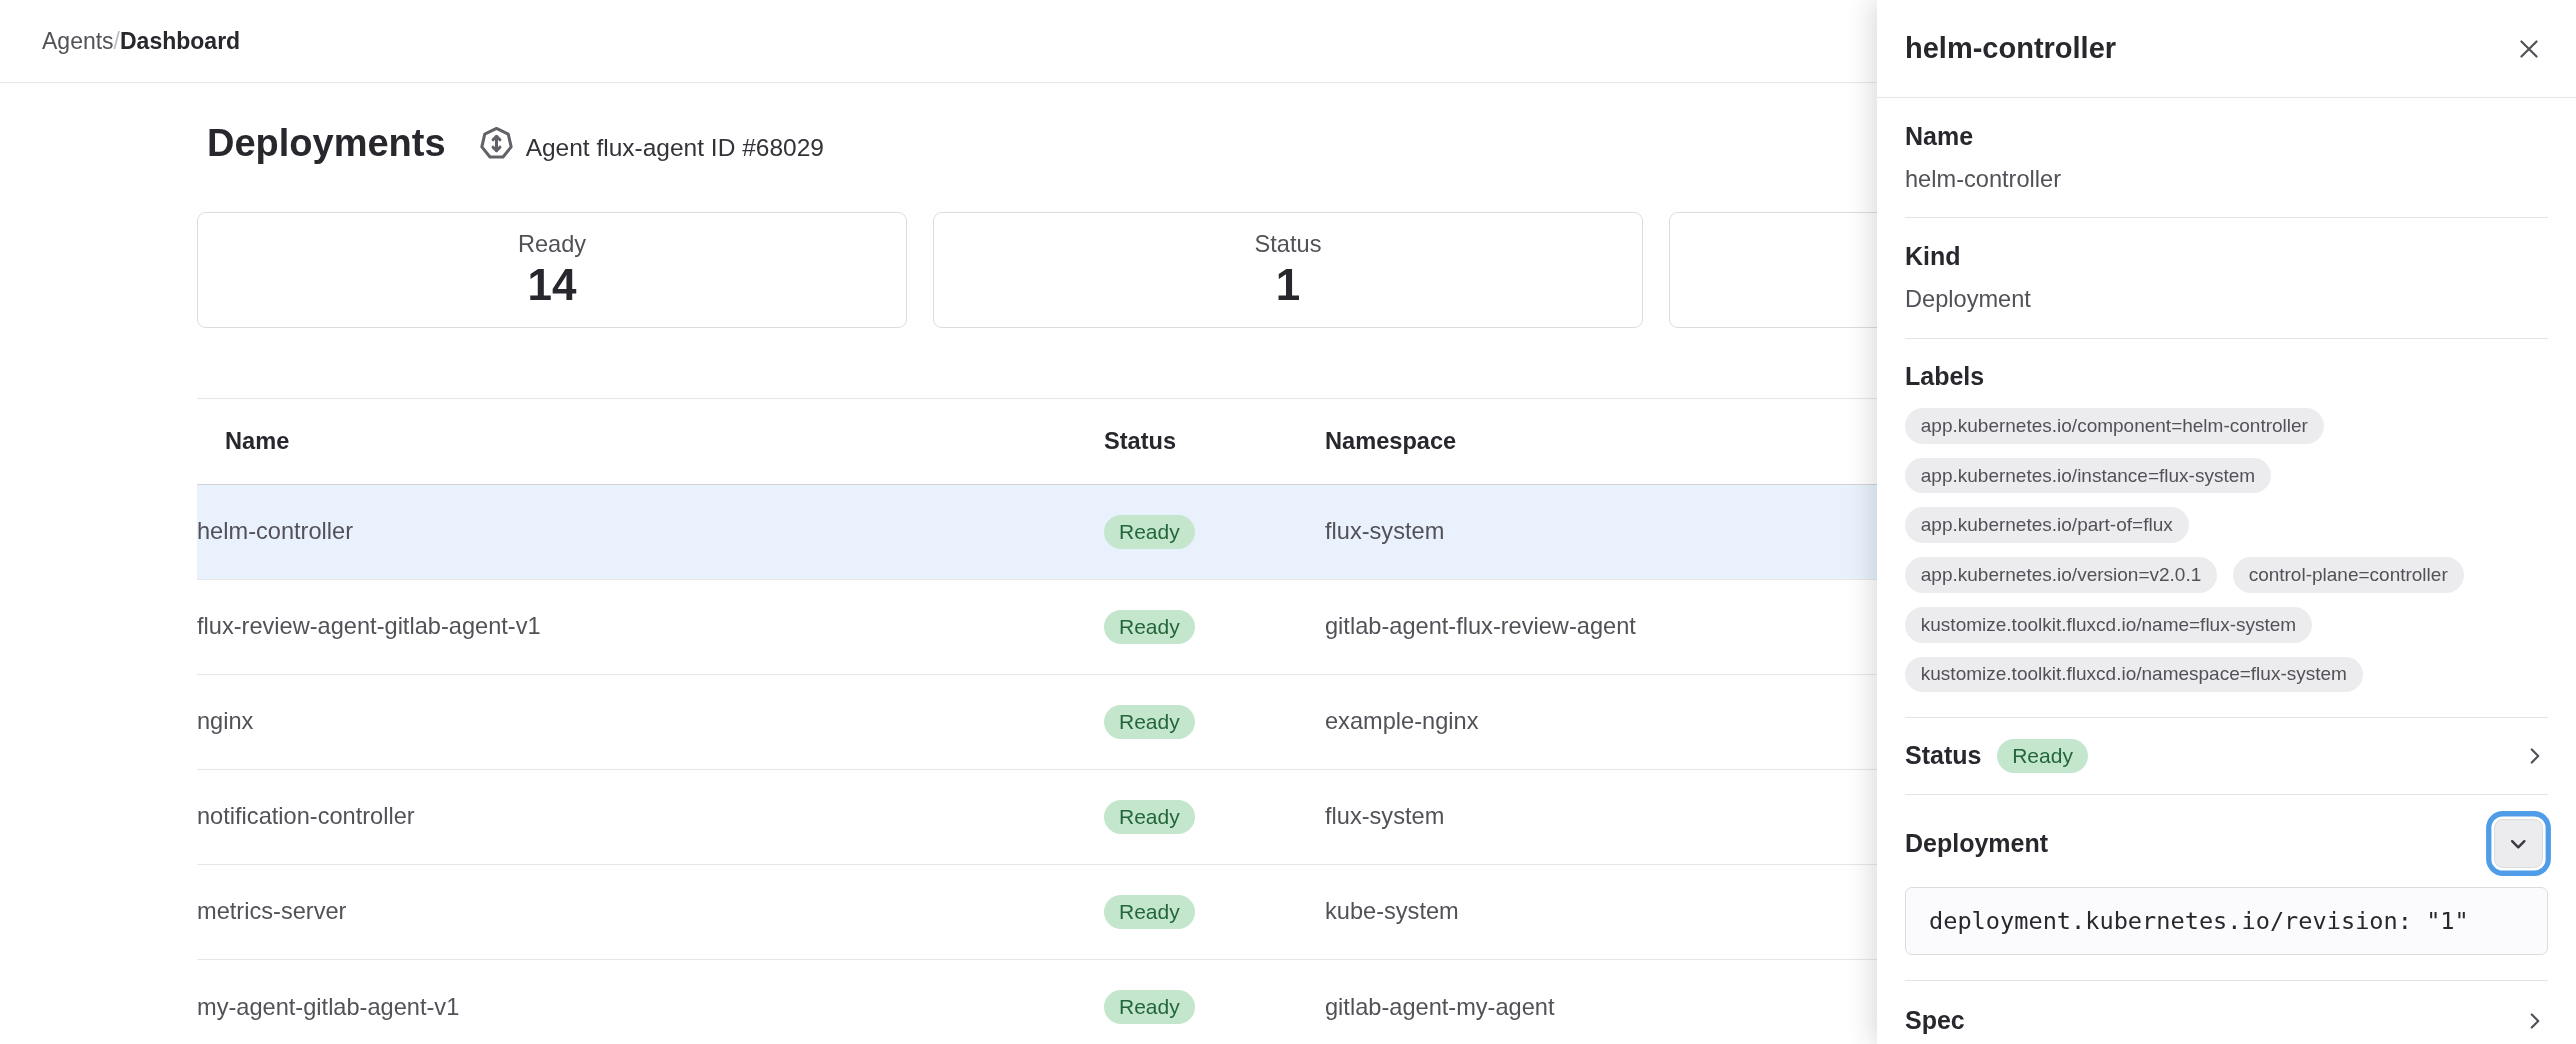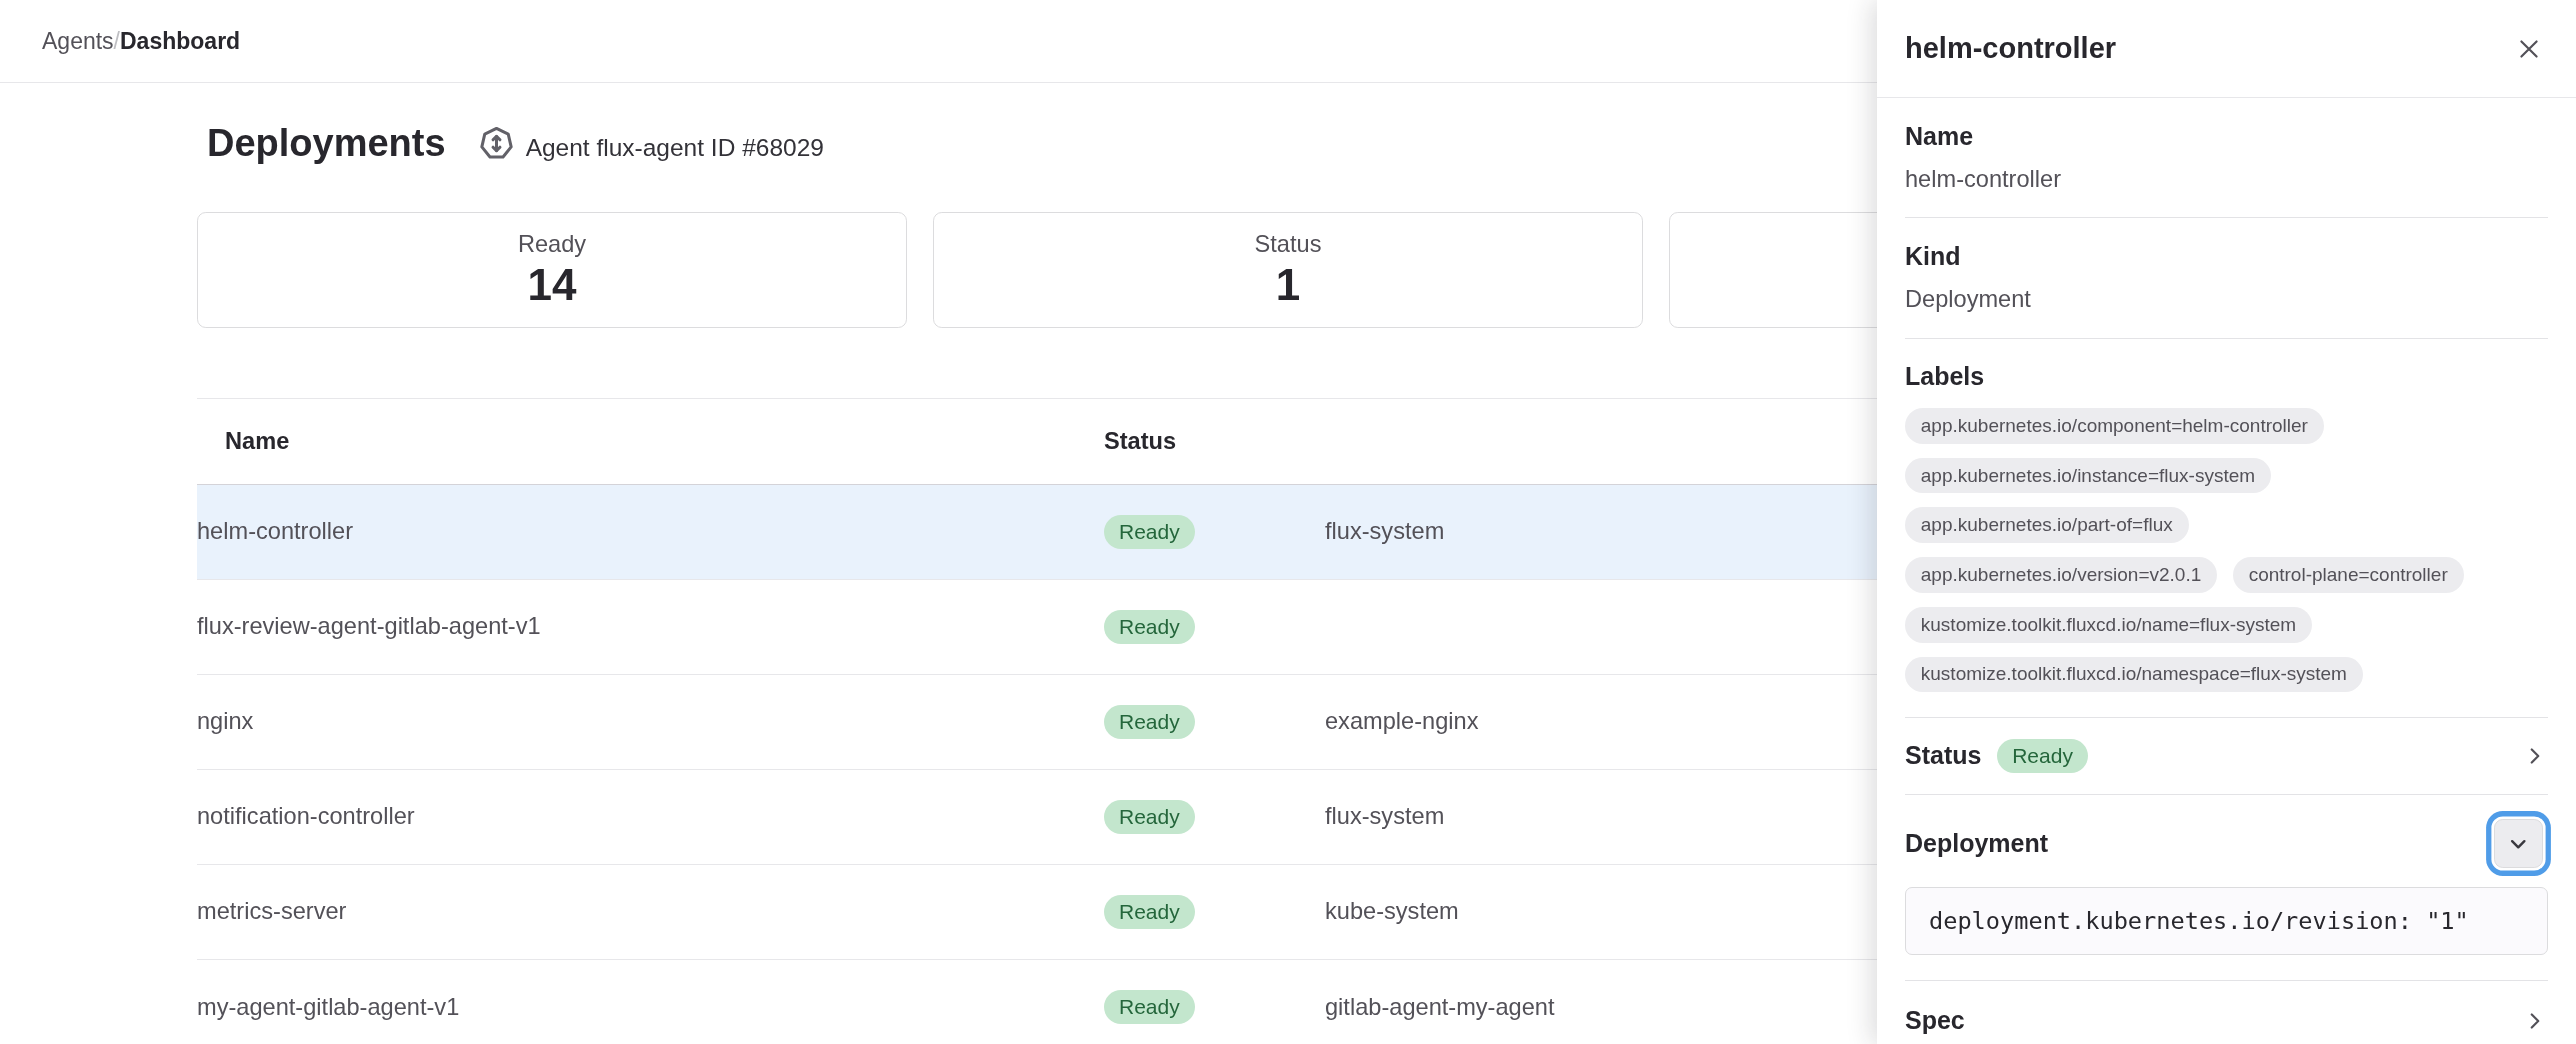--- a/index.html
+++ b/index.html
@@ -121,30 +121,32 @@
       <div class="card">
         <div class="card-label"></div>
         <div class="card-value"></div>
       </div>
     </div>
 
   <div class="deploy-table">
     <div class="thead">
         <div class="th">Name</div>
         <div class="th">Status</div>
+        <div class="th">Namespace</div>
       </div>
     <div class="tbody">
         <div class="tr selected">
           <div class="td td-name">helm-controller</div>
           <div class="td"><span class="badge">Ready</span></div>
           <div class="td">flux-system</div>
         </div>
         <div class="tr">
           <div class="td td-name">flux-review-agent-gitlab-agent-v1</div>
           <div class="td"><span class="badge">Ready</span></div>
+          <div class="td">gitlab-agent-flux-review-agent</div>
         </div>
         <div class="tr">
           <div class="td td-name">nginx</div>
           <div class="td"><span class="badge">Ready</span></div>
           <div class="td">example-nginx</div>
         </div>
         <div class="tr">
           <div class="td td-name">notification-controller</div>
           <div class="td"><span class="badge">Ready</span></div>
           <div class="td">flux-system</div>

